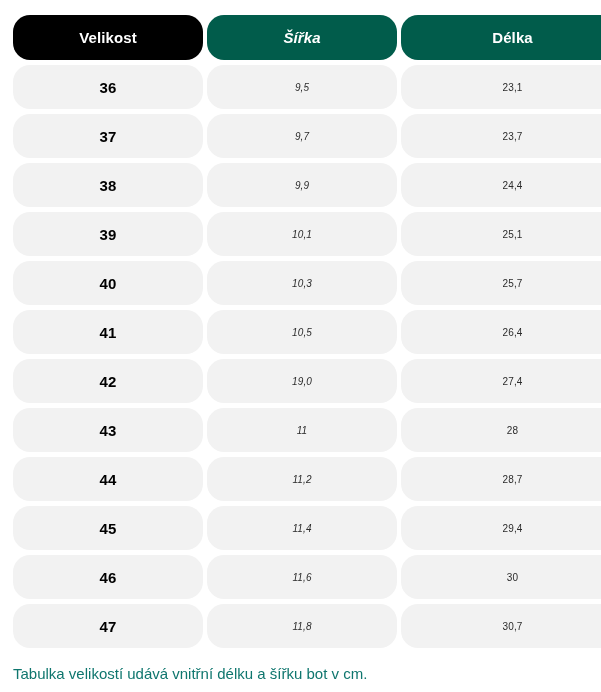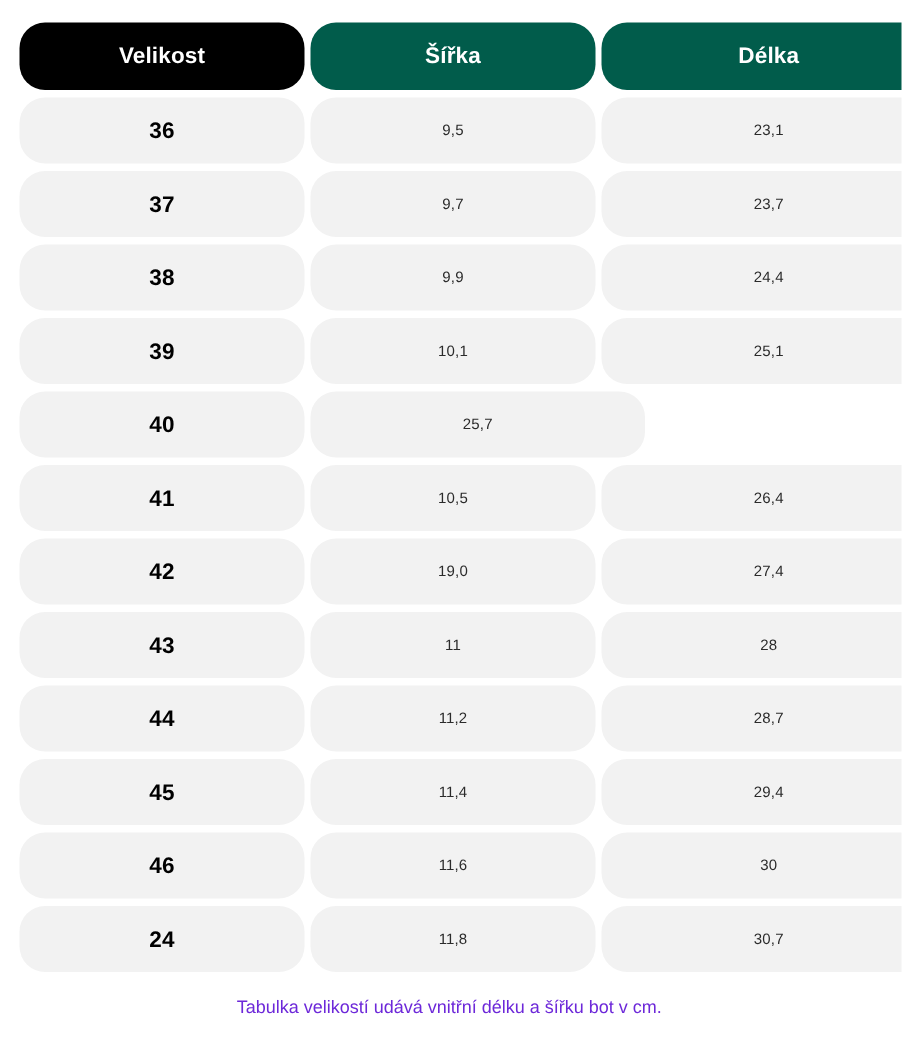--- a/index.html
+++ b/index.html
@@ -39,21 +39,21 @@
     display: flex;
     align-items: center;
     justify-content: center;
     border-radius: 17px;
     box-sizing: border-box;
     font-size: 15px;
     letter-spacing: 0.1px;
   }
 
   .col-0 { width: 190px; }
-  .col-1 { width: 190px; }
+  .col-1 { width: 190px; font-style: italic; }
   .col-2 { width: 223px; }
 
   
   .header-row .cell {
     height: 45px;
     font-weight: bold;
     font-size: 15px;
     color: #ffffff;
   }
   .header-row .cell.hdr-dark {
@@ -75,26 +75,25 @@
   }
   .body-row .cell.col-1,
   .body-row .cell.col-2 {
     font-weight: normal;
     font-size: 10px;
     color: #2b2b2b;
   }
 
   .caption {
     padding: 16px 15px 0 13px;
-    font-size: 12px;
+    font-size: 15px;
     line-height: 1.3;
-    color: #6d28d9;
+    color: #0f766e;
     font-weight: normal;
     box-sizing: border-box;
-    text-align: center;
   }
 </style>
 </head>
 <body>
 
 <div class="size-table-wrap">
   <div class="size-table">
 
     <div class="row header-row">
       <div class="cell col-0 hdr-dark">Velikost</div>
@@ -121,20 +120,21 @@
     </div>
 
     <div class="row body-row">
       <div class="cell col-0">39</div>
       <div class="cell col-1">10,1</div>
       <div class="cell col-2">25,1</div>
     </div>
 
     <div class="row body-row">
       <div class="cell col-0">40</div>
+      <div class="cell col-1">10,3</div>
       <div class="cell col-2">25,7</div>
     </div>
 
     <div class="row body-row">
       <div class="cell col-0">41</div>
       <div class="cell col-1">10,5</div>
       <div class="cell col-2">26,4</div>
     </div>
 
     <div class="row body-row">
@@ -161,21 +161,21 @@
       <div class="cell col-2">29,4</div>
     </div>
 
     <div class="row body-row">
       <div class="cell col-0">46</div>
       <div class="cell col-1">11,6</div>
       <div class="cell col-2">30</div>
     </div>
 
     <div class="row body-row">
-      <div class="cell col-0">24</div>
+      <div class="cell col-0">47</div>
       <div class="cell col-1">11,8</div>
       <div class="cell col-2">30,7</div>
     </div>
 
   </div>
 </div>
 
 <div class="caption">Tabulka velikostí udává vnitřní délku a šířku bot v cm.</div>
 
 </body></html>

